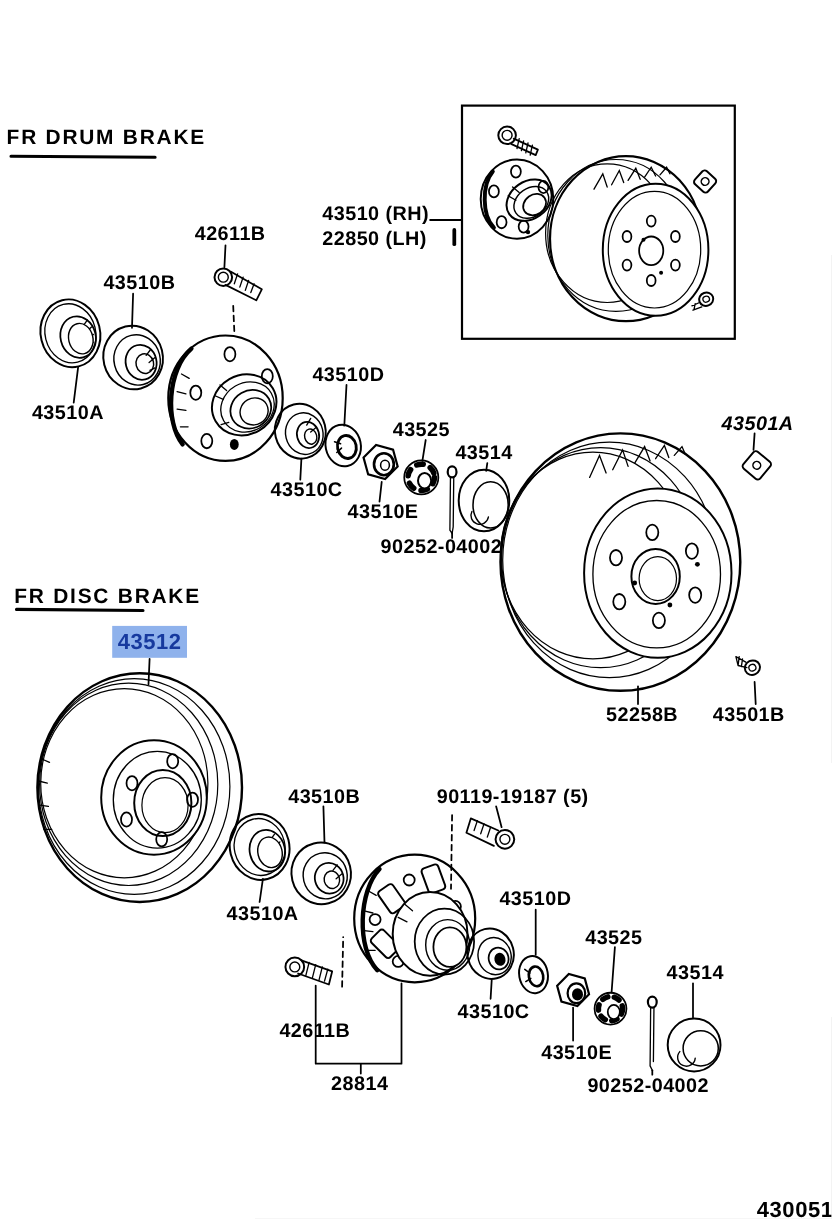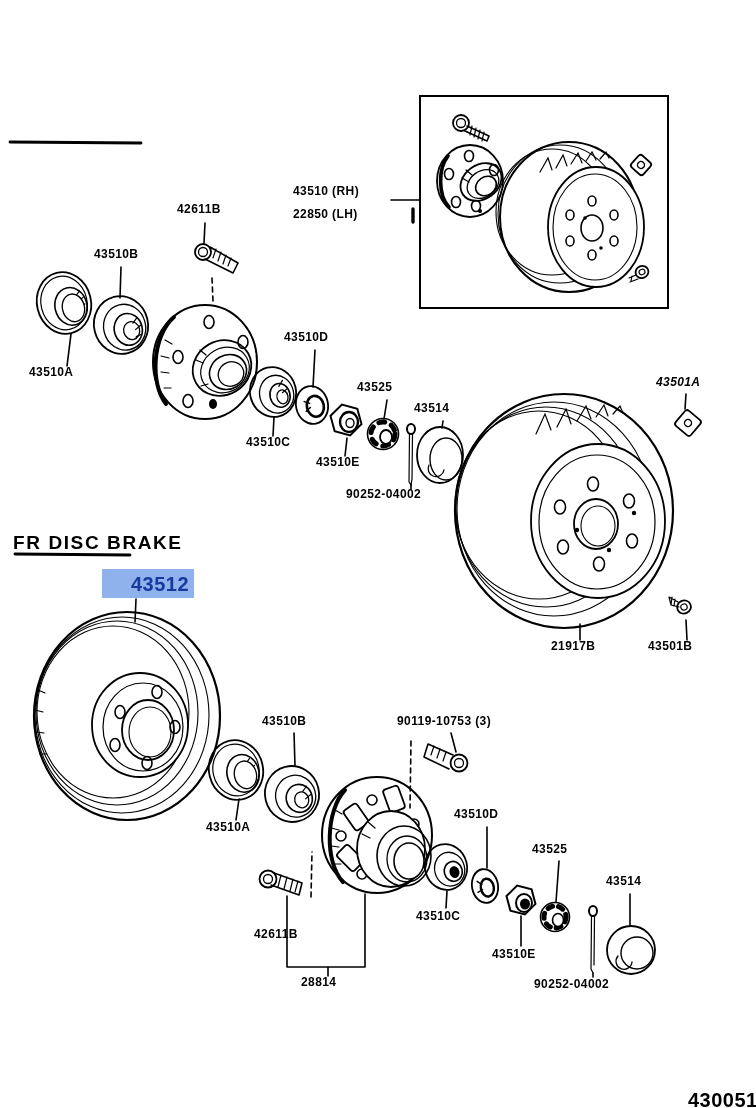--- a/index.html
+++ b/index.html
@@ -2,21 +2,21 @@
 <html><head>
 <meta charset="utf-8">
 <style>
   html,body{margin:0;padding:0;background:#e8e8e8;}
   .stage{
     position:relative;width:756px;height:1108px;background:#ffffff;
     overflow:hidden;font-family:"Liberation Sans",sans-serif;
   }
   .stage svg{position:absolute;left:0;top:0;}
   .lbl{
-    position:absolute;font-weight:bold;font-size:12px;line-height:1;
+    position:absolute;font-weight:bold;font-size:18px;line-height:1;
     letter-spacing:.4px;color:#000;white-space:nowrap;
     font-family:"Liberation Sans",sans-serif;
   }
   .heading{font-size:19px;letter-spacing:1.6px;}
   .hl{
     background:#8FB2EC;color:#16399E;width:68px;height:29px;
     display:flex;align-items:center;justify-content:center;
     font-size:20px;letter-spacing:.5px;
   }
   .page-num{font-size:20px;letter-spacing:.5px;}
@@ -318,41 +318,42 @@
       <path d="M487,827 L487,868"></path>
       <path d="M447,891 L446,908"></path>
       <path d="M521,916 L521,946"></path>
       <path d="M559,861 L556,902"></path>
       <path d="M630,894 L630,925"></path>
       <path d="M593,973 L593,977"></path>
     </g>
   </g>
 </svg>
 
+<div class="lbl heading" style="left:6px;top:116px;">FR DRUM BRAKE</div>
 <div class="lbl heading" style="left:13px;top:533px;">FR DISC BRAKE</div>
 
 <div class="lbl" style="left:177px;top:203px;">42611B</div>
 <div class="lbl" style="left:94px;top:248px;">43510B</div>
 <div class="lbl" style="left:29px;top:366px;">43510A</div>
 <div class="lbl" style="left:293px;top:185px;">43510 (RH)</div>
 <div class="lbl" style="left:293px;top:208px;">22850 (LH)</div>
 <div class="lbl" style="left:284px;top:331px;">43510D</div>
 <div class="lbl" style="left:246px;top:436px;">43510C</div>
 <div class="lbl" style="left:357px;top:381px;">43525</div>
 <div class="lbl" style="left:414px;top:402px;">43514</div>
 <div class="lbl" style="left:316px;top:456px;">43510E</div>
 <div class="lbl" style="left:346px;top:488px;">90252-04002</div>
 <div class="lbl" style="left:656px;top:376px;font-style:italic;">43501A</div>
-<div class="lbl" style="left:551px;top:640px;">21917B</div>
+<div class="lbl" style="left:551px;top:640px;">52258B</div>
 <div class="lbl" style="left:648px;top:640px;">43501B</div>
 
-<div class="lbl hl" style="left:102px;top:569px;padding-left:24px;">43512</div>
+<div class="lbl hl" style="left:102px;top:569px;">43512</div>
 
 <div class="lbl" style="left:262px;top:715px;">43510B</div>
-<div class="lbl" style="left:397px;top:715px;">90119-10753 (3)</div>
+<div class="lbl" style="left:397px;top:715px;">90119-19187 (5)</div>
 <div class="lbl" style="left:206px;top:821px;">43510A</div>
 <div class="lbl" style="left:454px;top:808px;">43510D</div>
 <div class="lbl" style="left:254px;top:928px;">42611B</div>
 <div class="lbl" style="left:416px;top:910px;">43510C</div>
 <div class="lbl" style="left:532px;top:843px;">43525</div>
 <div class="lbl" style="left:606px;top:875px;">43514</div>
 <div class="lbl" style="left:492px;top:948px;">43510E</div>
 <div class="lbl" style="left:534px;top:978px;">90252-04002</div>
 <div class="lbl" style="left:301px;top:976px;">28814</div>
 

